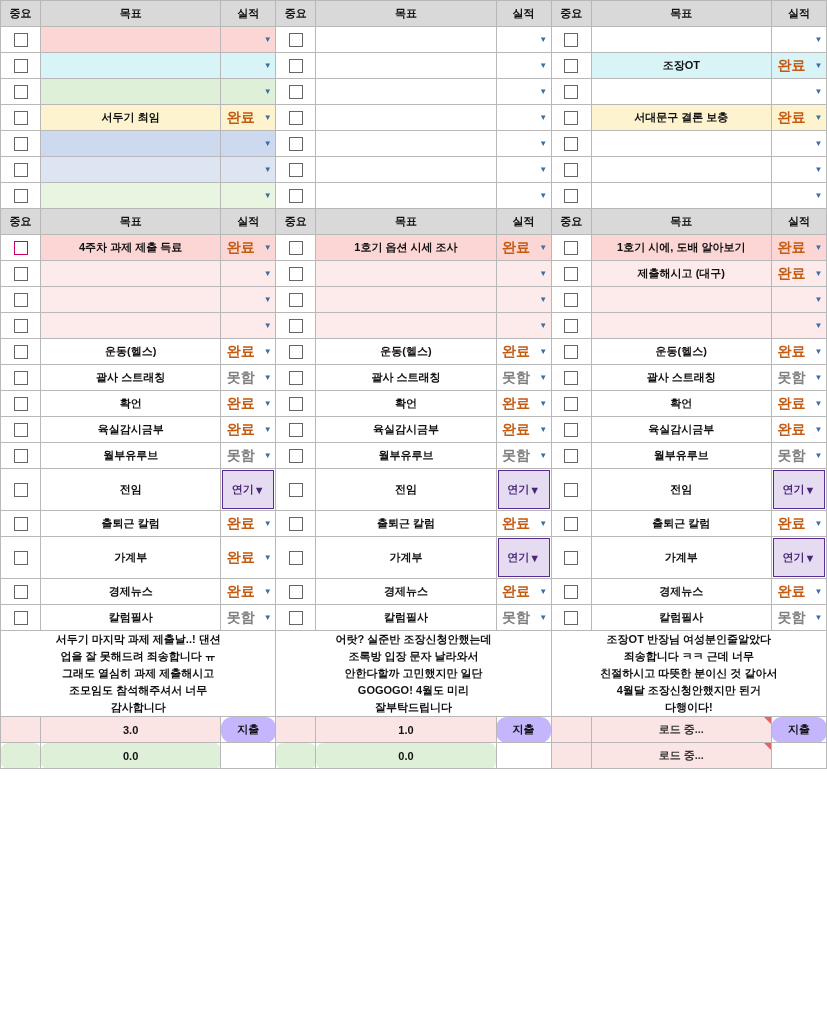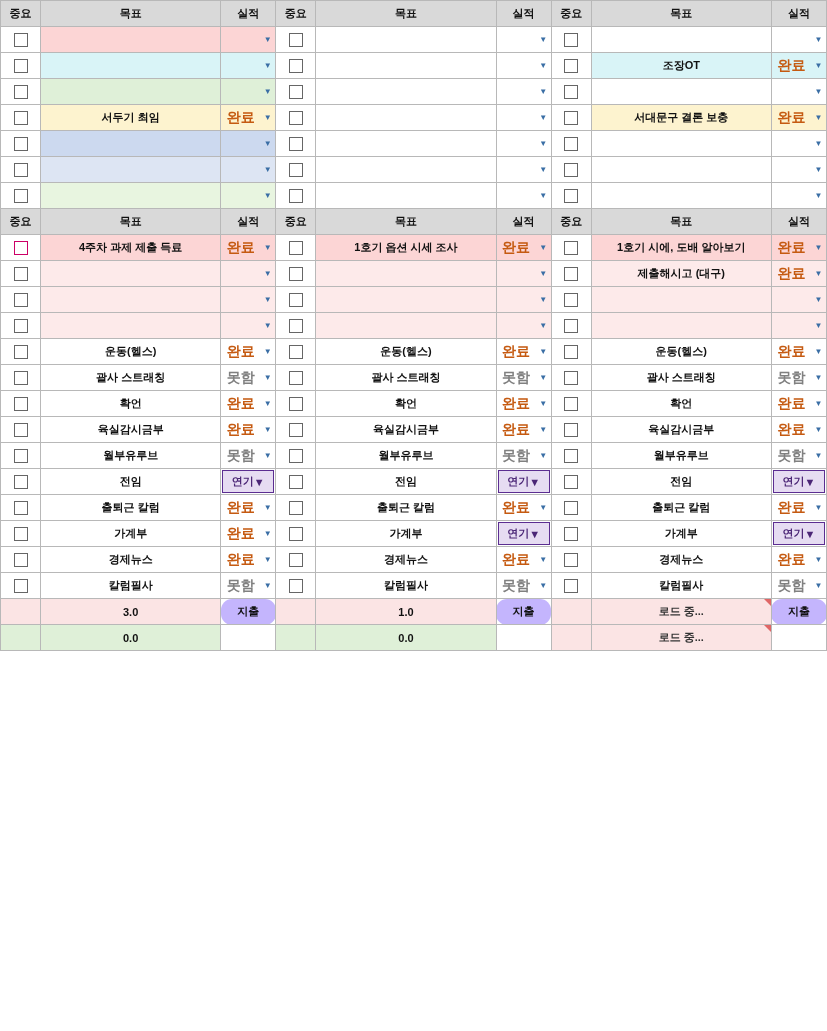--- a/index.html
+++ b/index.html
@@ -96,21 +96,21 @@
   .arr-blue{color:#2f5597;}
   .arr-green{color:#267326;}
   .arr-gray{color:#999;}
 
   .sel-purple{
     border:1.5px solid #5b2d91;
     background:#e6dcf2;
     color:#4b2676;
     font-weight:bold;
     box-sizing:border-box;
-    height:23px;
+    height:39px;
     margin:1px;
     display:flex;align-items:center;justify-content:center;
   }
   .sel-purple .arrow{color:#4b2676;}
 
   .countrow td{height:24px;}
   .count-label{
     background:#fdf0c8;
     text-align:center;
     font-weight:bold;
@@ -156,21 +156,21 @@
     color:#333;
   }
   .loading .corner{
     position:absolute;right:0;top:0;
     width:0;height:0;
     border-top:7px solid #e06666;
     border-left:7px solid transparent;
   }
   .blank{background:#ffffff;}
   .emptyleft{background:#fbe4e4;margin-left:24px;}
-  .greennum{background:#dff0d8;font-weight:bold;}
+  .greennum{background:#dff0d8;font-weight:bold;border-radius:7px;}
 </style>
 </head>
 <body>
 
 <table class="sheet">
   <colgroup>
     <col class="c-imp">
       <col class="c-goal">
       <col class="c-act">
     <col class="c-imp">
@@ -742,20 +742,37 @@
         </td>
         <td class=""><span class="chk"></span></td>
         <td class="goalcell f-white">칼럼필사</td>
         <td class="f-white">
           <div class="dd">
             <span class="val txt-gray">못함</span>
             <span class="arrow arr-gray">▼</span>
           </div>
         </td>
       </tr>
+      <tr>
+        <td class="memo" colspan="3">서두기 마지막 과제 제출날..! 댄션
+업을 잘 못해드려 죄송합니다 ㅠ
+그래도 열심히 과제 제출해시고
+조모임도 참석해주셔서 너무
+감사합니다</td>
+        <td class="memo" colspan="3">어랏? 실준반 조장신청안했는데
+조록방 입장 문자 날라와서
+안한다할까 고민했지만 일단
+GOGOGO! 4월도 미리
+잘부탁드립니다</td>
+        <td class="memo" colspan="3">조장OT 반장님 여성분인줄알았다
+죄송합니다 ㅋㅋ 근데 너무
+친절하시고 따뜻한 분이신 것 같아서
+4월달 조장신청안했지만 된거
+다행이다!</td>
+      </tr>
       <tr class="numrow">
         <td class="emptyleft"></td>
         <td class="emptyleft">3.0</td>
         <td class="spend">지출</td>
         <td class="emptyleft"></td>
         <td class="emptyleft">1.0</td>
         <td class="spend">지출</td>
         <td class="emptyleft"></td>
         <td class="loading">로드 중...<span class="corner"></span></td>
         <td class="spend">지출</td>

